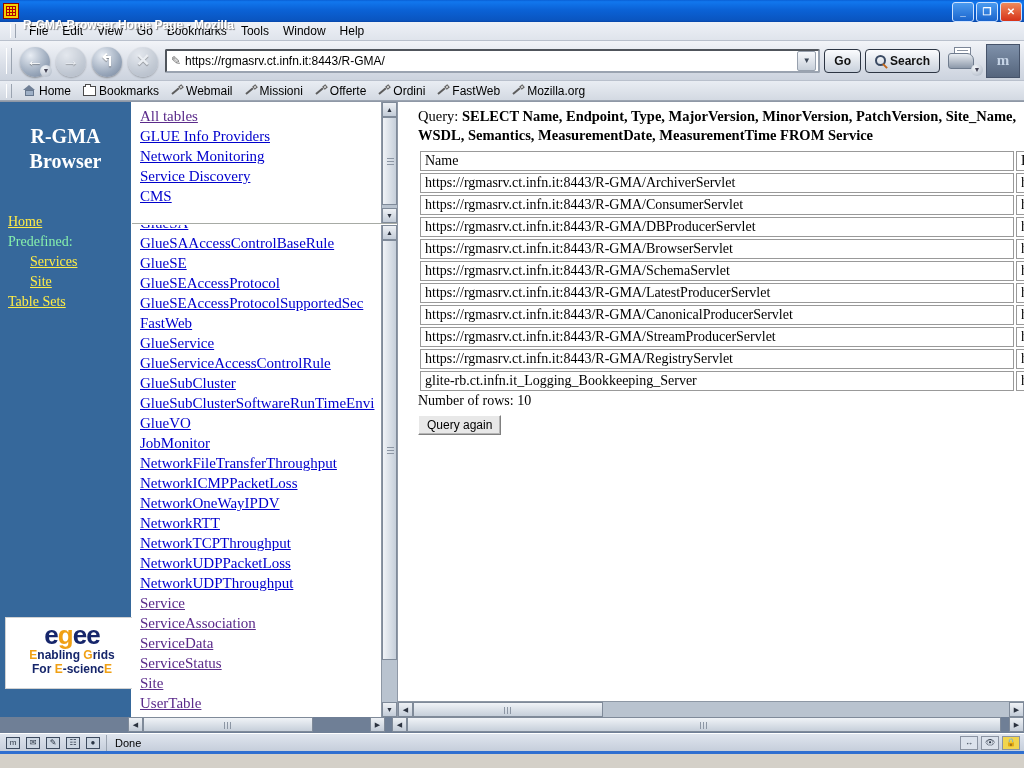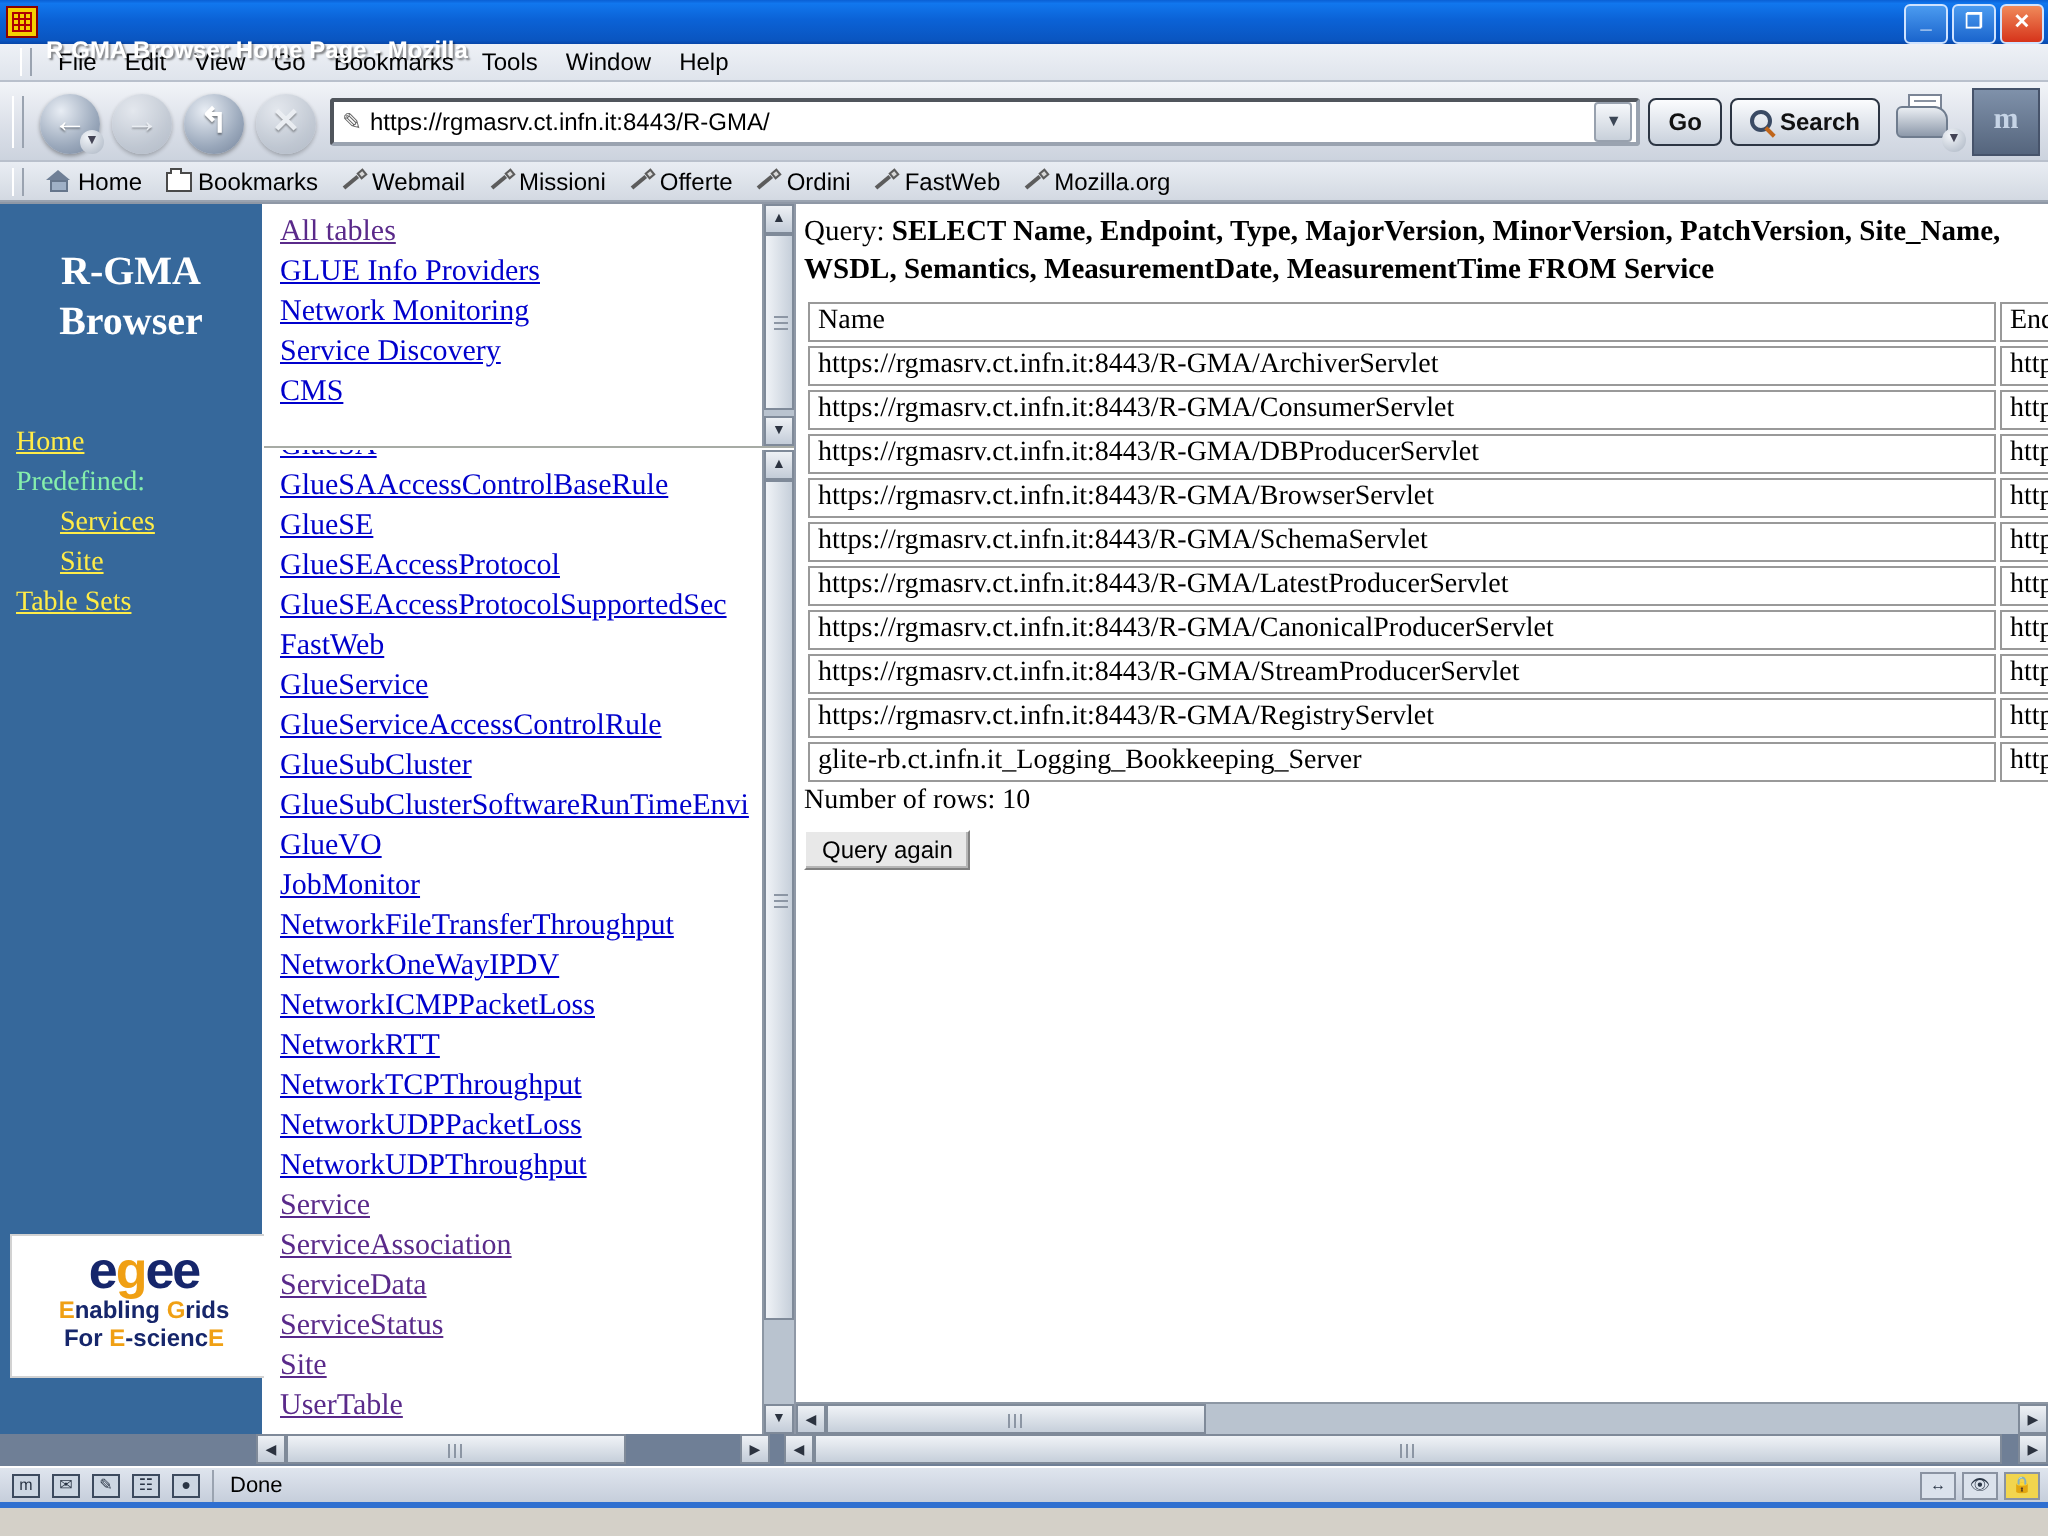--- a/index.html
+++ b/index.html
@@ -218,21 +218,21 @@
     border:1px solid #7f8a99;
   }
   .vthumb:after{
     content:"";position:absolute;left:4px;top:50%;margin-top:-3px;width:7px;height:7px;
     background:repeating-linear-gradient(to bottom,#8c96a4 0 1px,transparent 1px 3px);
   }
   
   #rightframe{flex:1 1 auto;position:relative;background:#fff;overflow:hidden;}
   #rightbody{
     position:absolute;left:0;top:0;right:0;bottom:17px;overflow:hidden;
-    padding:5px 0 0 4px;box-sizing:border-box;
+    padding:5px 0 0 20px;box-sizing:border-box;
     font-family:"Liberation Serif",serif;
   }
   #query{font-size:14.5px;line-height:19px;color:#000;padding-right:4px;}
   #query .lbl{font-weight:normal;}
   #query .sql{font-weight:bold;}
   #rtable{border-collapse:separate;border-spacing:2px;margin-top:4px;
     table-layout:fixed;width:1230px;}
   #rtable td,#rtable th{
     border:1px solid #999;padding:1px 4px;font-size:14px;font-weight:normal;
     text-align:left;white-space:nowrap;font-family:"Liberation Serif",serif;
@@ -438,22 +438,22 @@
         <a href="#">GlueSEAccessProtocol</a>
         <a href="#">GlueSEAccessProtocolSupportedSec</a>
         <a href="#">FastWeb</a>
         <a href="#">GlueService</a>
         <a href="#">GlueServiceAccessControlRule</a>
         <a href="#">GlueSubCluster</a>
         <a href="#">GlueSubClusterSoftwareRunTimeEnvi</a>
         <a href="#">GlueVO</a>
         <a href="#">JobMonitor</a>
         <a href="#">NetworkFileTransferThroughput</a>
+        <a href="#">NetworkICMPPacketLoss</a>
         <a href="#">NetworkOneWayIPDV</a>
-        <a href="#">NetworkICMPPacketLoss</a>
         <a href="#">NetworkRTT</a>
         <a href="#">NetworkTCPThroughput</a>
         <a href="#">NetworkUDPPacketLoss</a>
         <a href="#">NetworkUDPThroughput</a>
         <a href="#" class="visited">Service</a>
         <a href="#" class="visited">ServiceAssociation</a>
         <a href="#" class="visited">ServiceData</a>
         <a href="#" class="visited">ServiceStatus</a>
         <a href="#" class="visited">Site</a>
         <a href="#" class="visited">UserTable</a>

